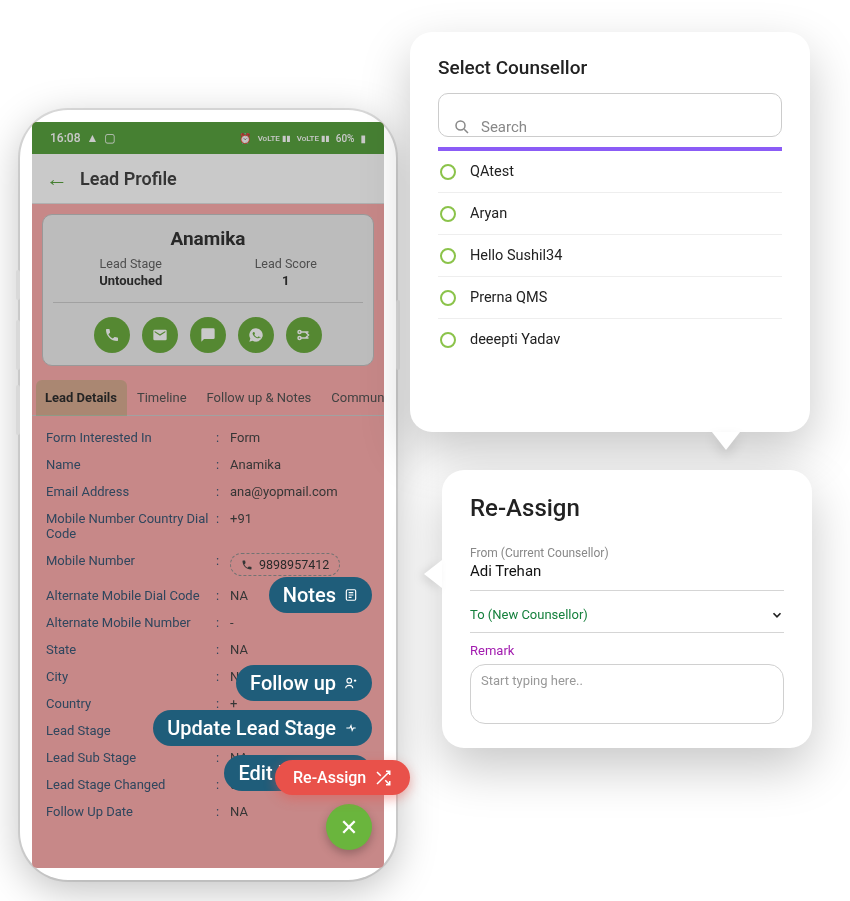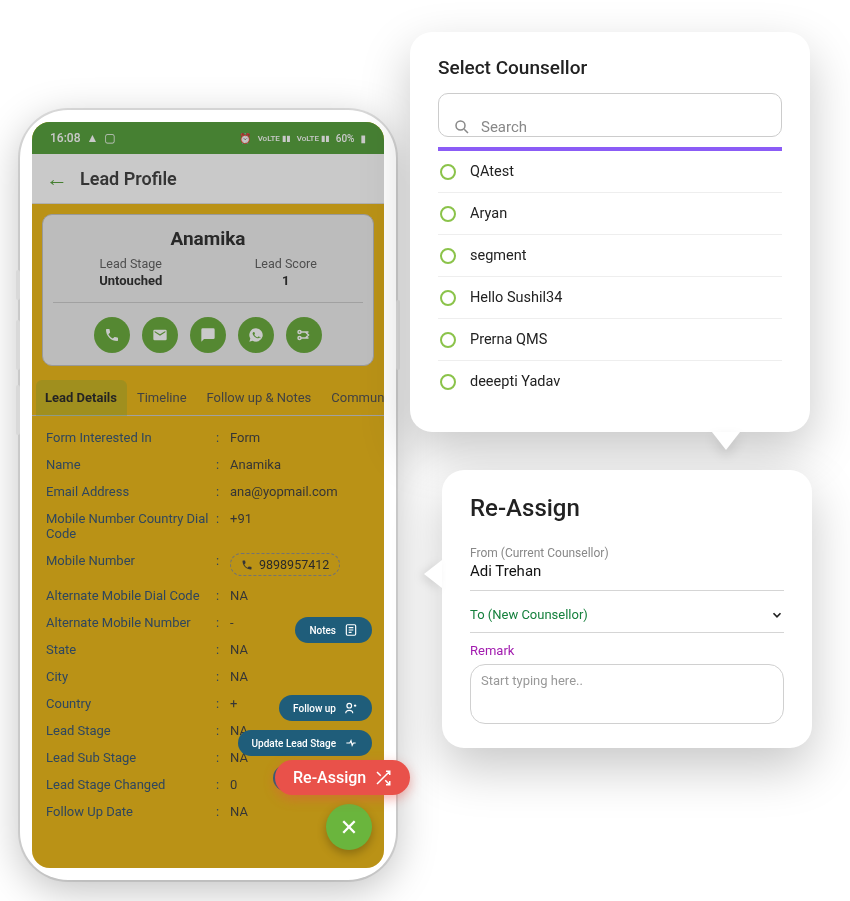--- a/index.html
+++ b/index.html
@@ -21,23 +21,23 @@
   }
   .phone-side-btn { position: absolute; background:#d9d9d9; border-radius:2px; }
   .phone-side-btn.b1 { left:-4px; top:160px; width:4px; height:30px; }
   .phone-side-btn.b2 { left:-4px; top:210px; width:4px; height:50px; }
   .phone-side-btn.b3 { left:-4px; top:275px; width:4px; height:50px; }
   .phone-side-btn.b4 { right:-4px; top:190px; width:4px; height:70px; }
 
   .screen {
     position: relative;
     width: 100%; height: 100%;
-    border-radius: 18px;
+    border-radius: 5px;
     overflow: hidden;
-    background: #eab308;
+    background: #fca5a5;
   }
   .dim-overlay {
     position:absolute; inset:0;
     background: rgba(60,60,60,.28);
     z-index: 5;
     pointer-events:none;
   }
 
   .status-bar {
     height: 32px;
@@ -102,21 +102,21 @@
   
   .fab-col {
     position:absolute; right:12px; bottom:18px;
     display:flex; flex-direction:column; align-items:flex-end; gap:9px;
     z-index:10;
   }
   .pill {
     display:inline-flex; align-items:center; gap:8px;
     border-radius:18px;
     padding:6px 14px;
-    color:#fff; font-size:10px; font-weight:500;
+    color:#fff; font-size:20px; font-weight:500;
     white-space:nowrap;
   }
   .pill.blue { background:#1f5d7a; }
   .pill.red  { background:#e9514a; font-size:16px; padding:8px 18px; box-shadow:0 4px 12px rgba(233,81,74,.45); position:relative; z-index:30;}
   .fab-close {
     width:46px; height:46px; border-radius:50%;
     background:#6ab53d; color:#fff;
     display:flex; align-items:center; justify-content:center;
     font-size:22px;
     box-shadow:0 4px 10px rgba(0,0,0,.25);
@@ -423,24 +423,20 @@
     <div class="counsellor-item">
         <span class="radio"></span>
         <span>QAtest</span>
       </div>
     <div class="counsellor-item">
         <span class="radio"></span>
         <span>Aryan</span>
       </div>
     <div class="counsellor-item">
         <span class="radio"></span>
-        <span>segment</span>
-      </div>
-    <div class="counsellor-item">
-        <span class="radio"></span>
         <span>Hello Sushil34</span>
       </div>
     <div class="counsellor-item">
         <span class="radio"></span>
         <span>Prerna QMS</span>
       </div>
     <div class="counsellor-item" style="border-bottom:none">
         <span class="radio"></span>
         <span>deeepti Yadav</span>
       </div>

